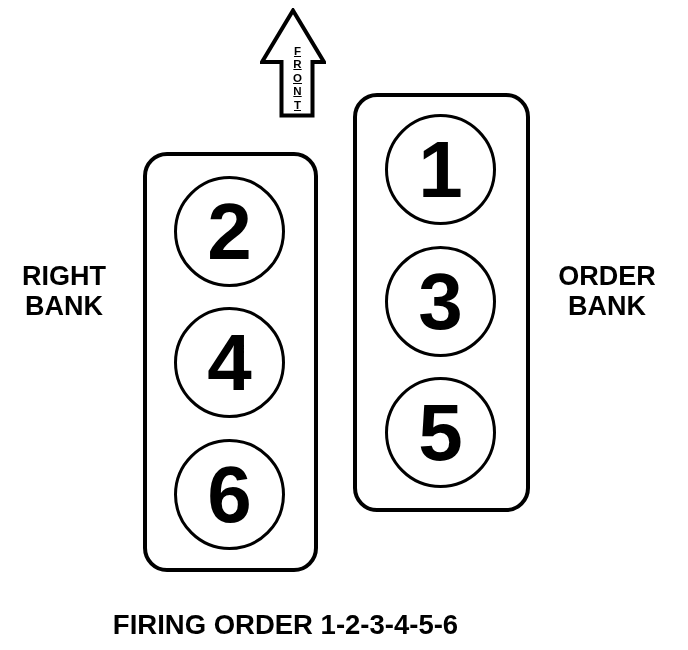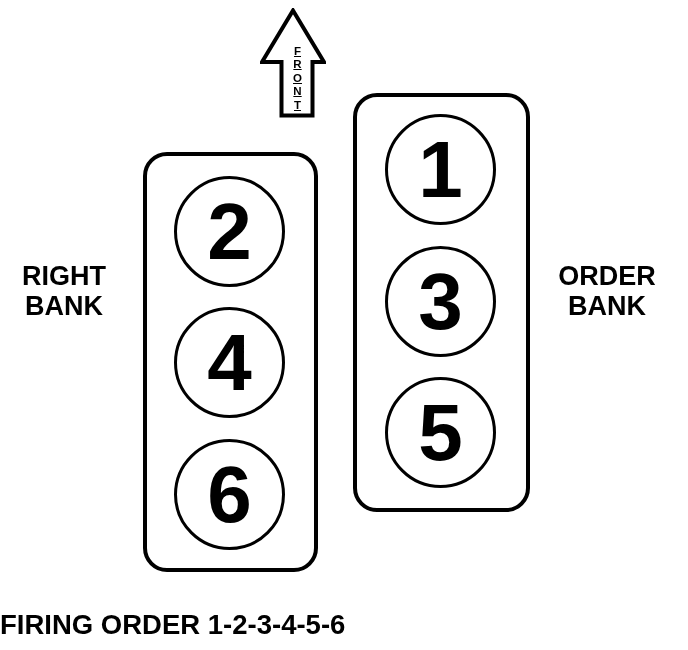--- a/index.html
+++ b/index.html
@@ -84,21 +84,21 @@
     line-height: 29.5px;
     color: #000000;
   }
   .bank-label.left { left: 6px; }
   .bank-label.right { left: 549px; }
   .caption {
     position: absolute;
     left: 0;
     top: 609px;
     width: 571px;
-    text-align: left;
+    text-align: center;
     font-size: 27.5px;
     font-weight: bold;
     color: #000000;
   }
 </style>
 </head>
 <body>
 
 <div class="stage">
 

